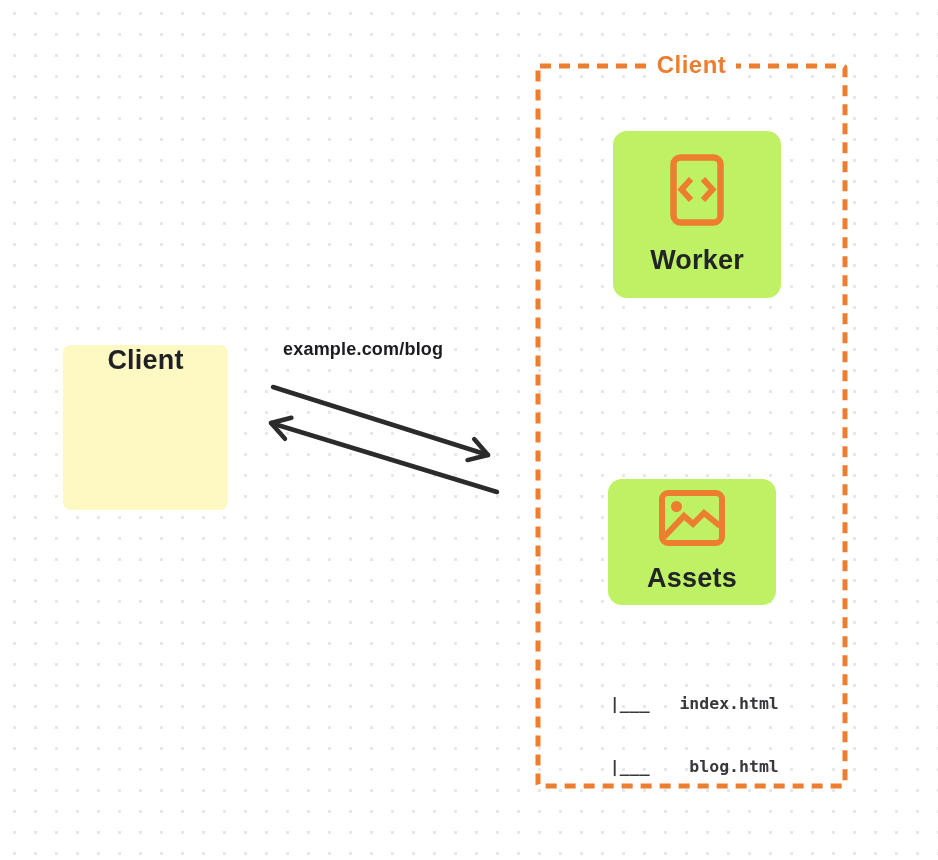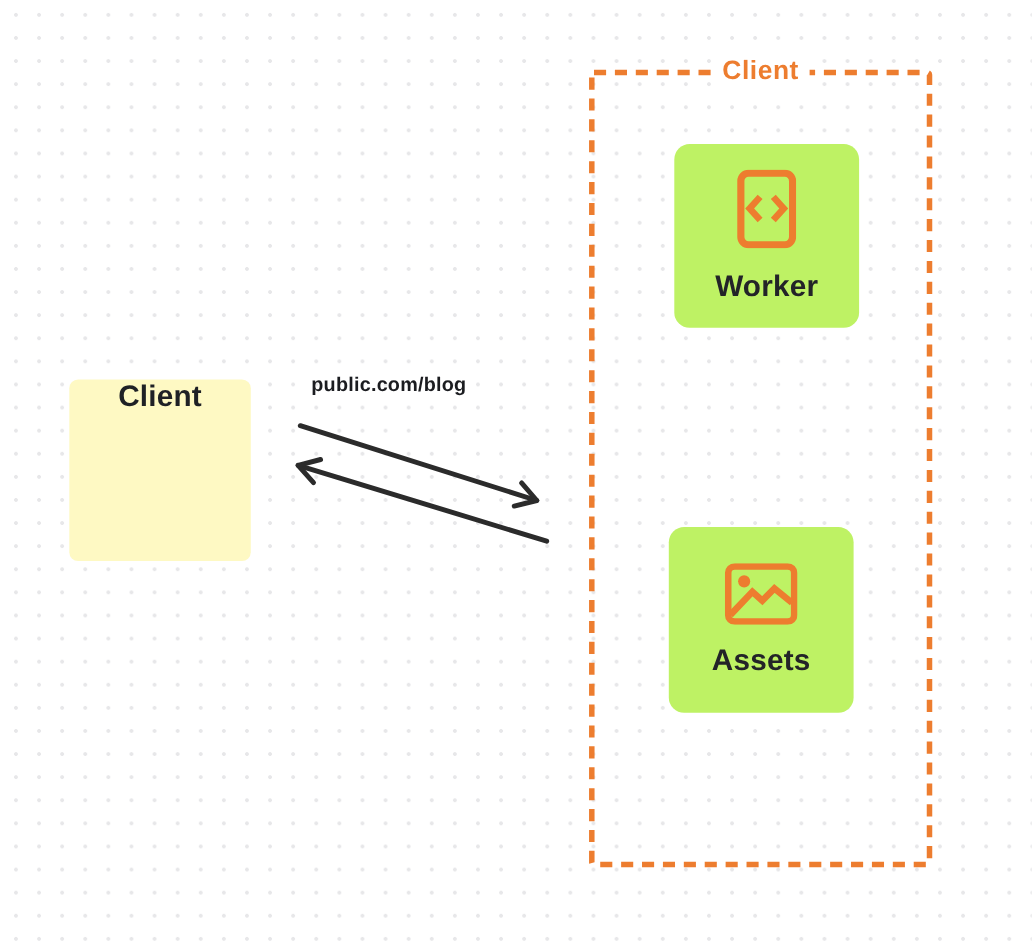--- a/index.html
+++ b/index.html
@@ -31,21 +31,21 @@
   .project-label-row .project-label{
     background:#ffffff;padding:0 10px;line-height:30px;
     font-size:24px;font-weight:700;color:#ED7D2F;letter-spacing:0.5px;
   }
   .card{
     position:absolute;width:168px;border-radius:14px;background:#bef264;
     display:flex;flex-direction:column;align-items:center;justify-content:center;
     z-index:2;
   }
   .card.worker{left:613px;top:131px;height:167px;gap:19px;}
-  .card.assets{left:608px;top:479px;height:169px;gap:17px;}
+  .card.assets{left:608px;top:479px;height:126px;gap:17px;}
   .card .card-label{
     font-size:27px;font-weight:700;color:#232428;letter-spacing:0.2px;
   }
   .file-tree{
     position:absolute;left:590px;top:651px;z-index:2;
     font-family:"DejaVu Sans Mono", monospace;
     font-size:16.5px;line-height:21px;font-weight:600;color:#38383C;
     white-space:pre;
   }
 </style>
@@ -60,21 +60,21 @@
   </defs>
   <rect x="538" y="66" width="307" height="720" rx="2" fill="none" stroke="#ED7D2F" stroke-width="5" stroke-dasharray="11 8"></rect>
   <line x1="273" y1="387" x2="488" y2="455" stroke="#2B2B2B" stroke-width="4.5" stroke-linecap="round" marker-end="url(#arrowhead)"></line>
   <line x1="497" y1="492" x2="271" y2="423" stroke="#2B2B2B" stroke-width="4.5" stroke-linecap="round" marker-end="url(#arrowhead)"></line>
 </svg>
 
 <div class="client-box">
   <span class="box-label">Client</span>
 </div>
 
-<div class="request-label">public.com/blog</div>
+<div class="request-label">example.com/blog</div>
 
 <div class="project-label-row">
   <span class="project-label">Client</span>
 </div>
 
 <div class="card worker">
   <svg width="54" height="72" viewBox="0 0 54 72">
     <rect x="3.5" y="3.5" width="47" height="65" rx="7" fill="none" stroke="#ED7D2F" stroke-width="6.5"></rect>
     <polyline points="21,25 11.5,35.5 21,46" fill="none" stroke="#ED7D2F" stroke-width="6" stroke-linejoin="miter"></polyline>
     <polyline points="33,25 42.5,35.5 33,46" fill="none" stroke="#ED7D2F" stroke-width="6" stroke-linejoin="miter"></polyline>
@@ -85,14 +85,16 @@
 <div class="card assets">
   <svg width="66" height="56" viewBox="0 0 66 56">
     <rect x="3" y="3" width="60" height="50" rx="6" fill="none" stroke="#ED7D2F" stroke-width="6"></rect>
     <circle cx="17.5" cy="16.5" r="5.5" fill="#ED7D2F"></circle>
     <path d="M5,47 L25,26 L34,34 L45,23 L61,36" fill="none" stroke="#ED7D2F" stroke-width="6" stroke-linejoin="miter"></path>
   </svg>
   <span class="card-label">Assets</span>
 </div>
 
 <div class="file-tree">
+  <div>  |___   index.html</div>
+  <div>  |___    blog.html</div>
   
 </div>
 
 </body></html>

